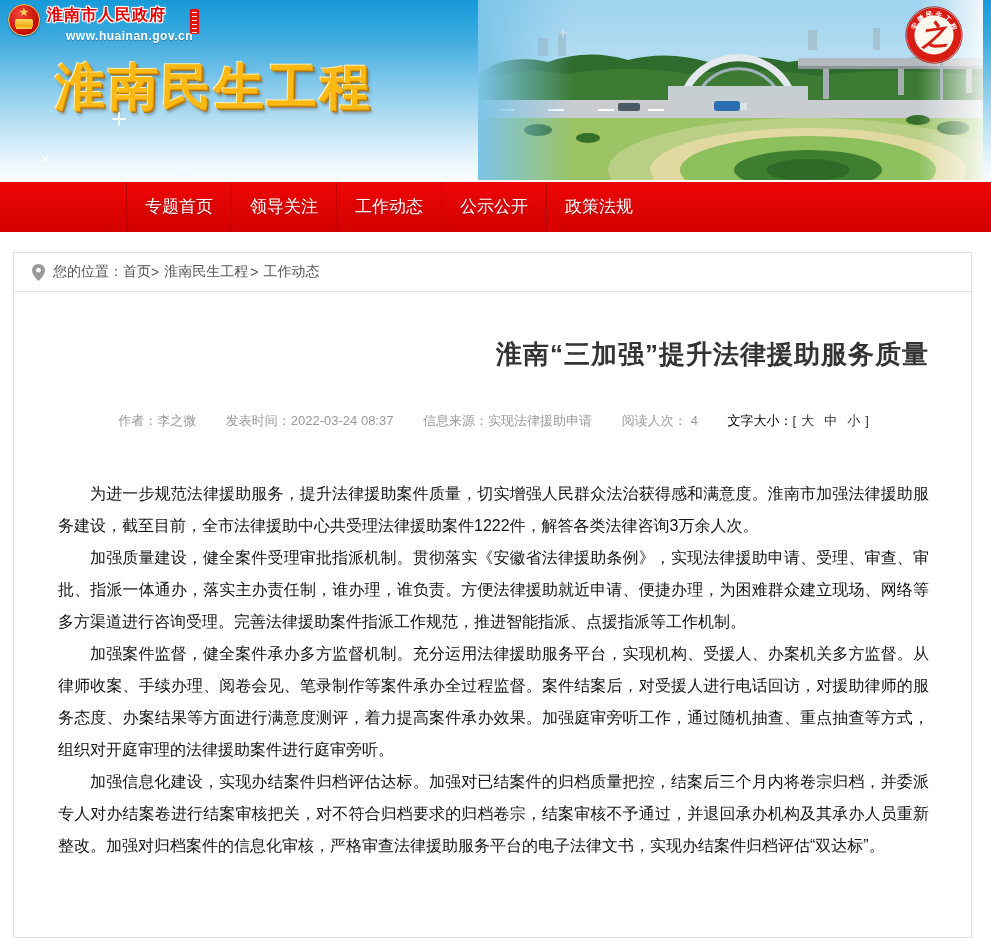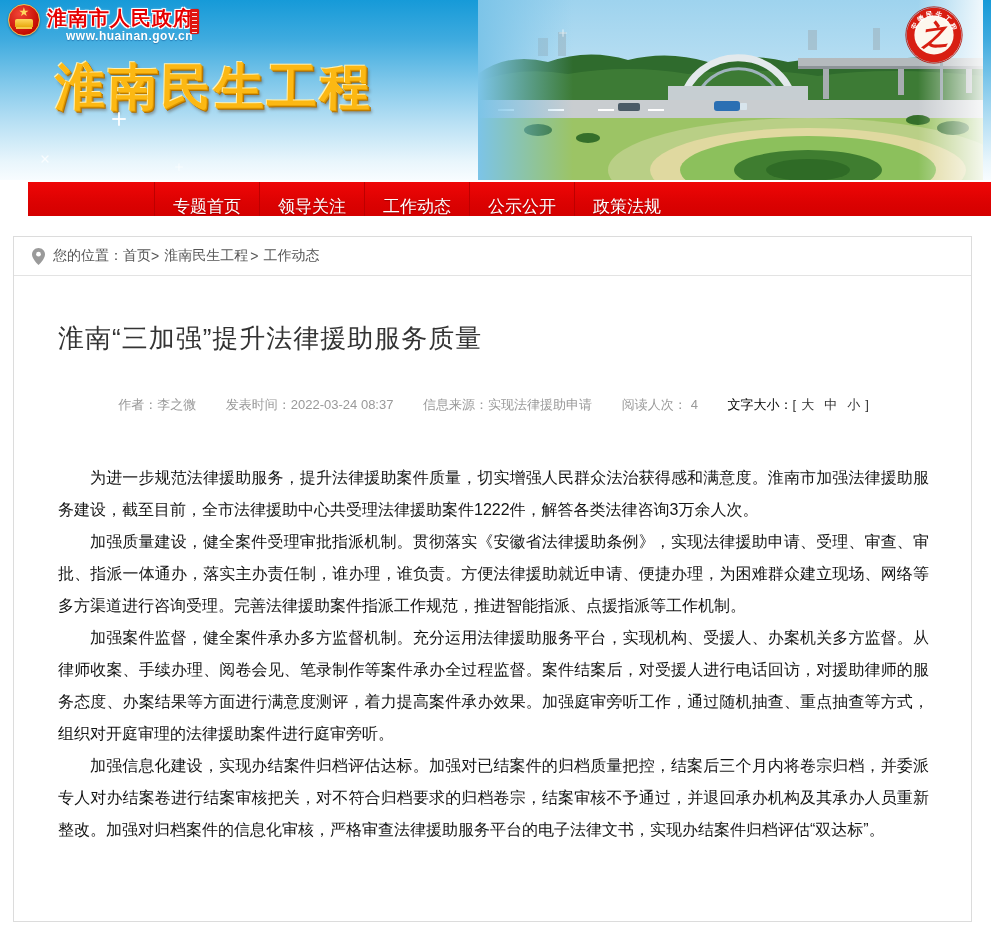--- a/index.html
+++ b/index.html
@@ -11,21 +11,21 @@
     background:linear-gradient(180deg,#169ad8 0%,#3fabdf 22%,#7ec7ea 45%,#b8e0f4 68%,#e9f6fc 90%,#f8fcff 100%); }
   .banner-photo{ position:absolute; right:8px; top:0; width:505px; height:180px; }
 
   .emblem{ position:absolute; left:8px; top:4px; width:32px; height:32px; border-radius:50%;
     background:radial-gradient(circle at 35% 30%,#f04435,#c30a00 72%); border:1px solid #f2c14e;
     box-shadow:0 1px 2px rgba(0,0,0,.35); }
   .emblem-star{ color:#ffd75e; font-size:12px; line-height:14px; text-align:center; }
   .emblem-gate{ margin:0 auto; width:18px; height:8px; background:linear-gradient(#ffd75e,#e8a90f);
     border-radius:2px 2px 0 0; box-shadow:0 3px 0 -1px #f7c84a; }
 
-  .site-name{ position:absolute; left:47px; top:5px; font-size:20px; font-weight:bold; color:#e60000;
+  .site-name{ position:absolute; left:47px; top:5px; font-size:16px; font-weight:bold; color:#e60000;
     letter-spacing:1px; cursor:pointer;
     text-shadow:-1px -1px 0 #fff,1px -1px 0 #fff,-1px 1px 0 #fff,1px 1px 0 #fff,0 0 3px #fff; }
   .site-url{ position:absolute; left:66px; top:29px; font-size:12px; font-weight:bold; color:#fff;
     letter-spacing:.5px; text-shadow:0 1px 1px rgba(0,60,120,.4); }
 
   .mini-seal{ position:absolute; left:190px; top:9px; width:9px; height:25px; border-radius:2px;
     background:#e01510 repeating-linear-gradient(180deg, rgba(255,255,255,.85) 0 1px, transparent 1px 4px);
     background-size:5px 100%; background-position:2px 3px; background-repeat:no-repeat;
     box-shadow:0 0 1px #9d0000; }
 
@@ -37,40 +37,40 @@
 
   .sparkle{ position:absolute; width:14px; height:14px; pointer-events:none; }
   .sparkle::before,.sparkle::after{ content:""; position:absolute; left:50%; top:0; width:2px; height:14px;
     background:rgba(255,255,255,.9); border-radius:1px; }
   .sparkle::before{ transform:translateX(-50%); }
   .sparkle::after{ transform:translateX(-50%) rotate(90deg); }
   .sparkle.s2{ transform:rotate(45deg) scale(.7); opacity:.8; }
   .sparkle.s3{ transform:scale(.55); opacity:.7; }
 
   
-  .nav{ display:flex; height:34px; margin-top:2px; background:linear-gradient(180deg,#ef0606 0%,#dc0202 60%,#d40000 100%);margin-left:28px; }
+  .nav{ display:flex; height:50px; margin-top:2px; background:linear-gradient(180deg,#ef0606 0%,#dc0202 60%,#d40000 100%); }
   .nav-spacer{ width:126px; }
   .nav-item{ width:105px; text-align:center; line-height:50px; color:#fff; font-size:17px;
     border-left:1px solid #bd0000; cursor:pointer; text-shadow:0 1px 1px rgba(120,0,0,.6); }
   .nav-item:last-of-type{ border-right:1px solid #bd0000; }
   .nav-fill{ flex:1; }
 
   
   .main{ width:959px; margin:20px 0 0 13px; border:1px solid #dcdcdc; background:#fff; min-height:686px; }
 
   .breadcrumb{ display:flex; align-items:center; height:39px; padding-left:18px;
     border-bottom:1px solid #e3e3e3; font-size:14px; color:#555; }
   .pin{ margin-right:8px; flex:0 0 auto; }
   .crumb{ cursor:pointer; }
   .crumb-sep{ margin:0 5px 0 2px; }
   .crumb-sep.first{ margin-left:0; }
 
   
   .article{ padding:45px 42px 60px 44px; }
-  .article-title{ text-align:left; font-size:26px; font-weight:normal; color:#333; letter-spacing:1px; }
+  .article-title{ text-align:right; font-size:26px; font-weight:bold; color:#333; letter-spacing:1px; }
   .article-meta{ margin-top:40px; text-align:center; font-size:13px; color:#999; }
   .article-meta .meta-item{ margin:0 13px; white-space:nowrap; }
   .meta-views-val{ margin-left:4px; }
   .fontsize-ctl{ color:#333; }
   .fontsize-btn{ color:#333; margin:0 5px; cursor:pointer; }
 
   .article-body{ margin-top:48px; font-family:Liberation Sans, sans-serif;
     font-size:16px; line-height:32px; color:#141414; text-align:justify; }
   .article-body p{ text-indent:2em; margin:0; }
 </style>

